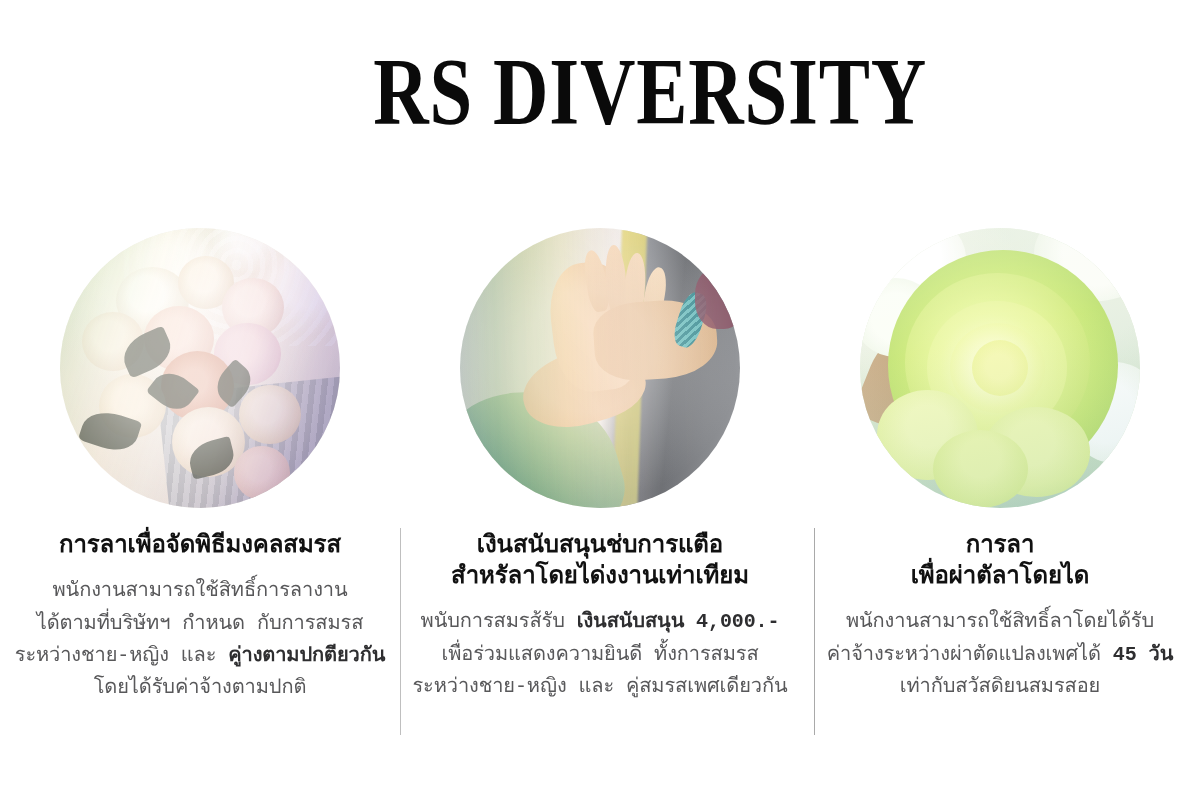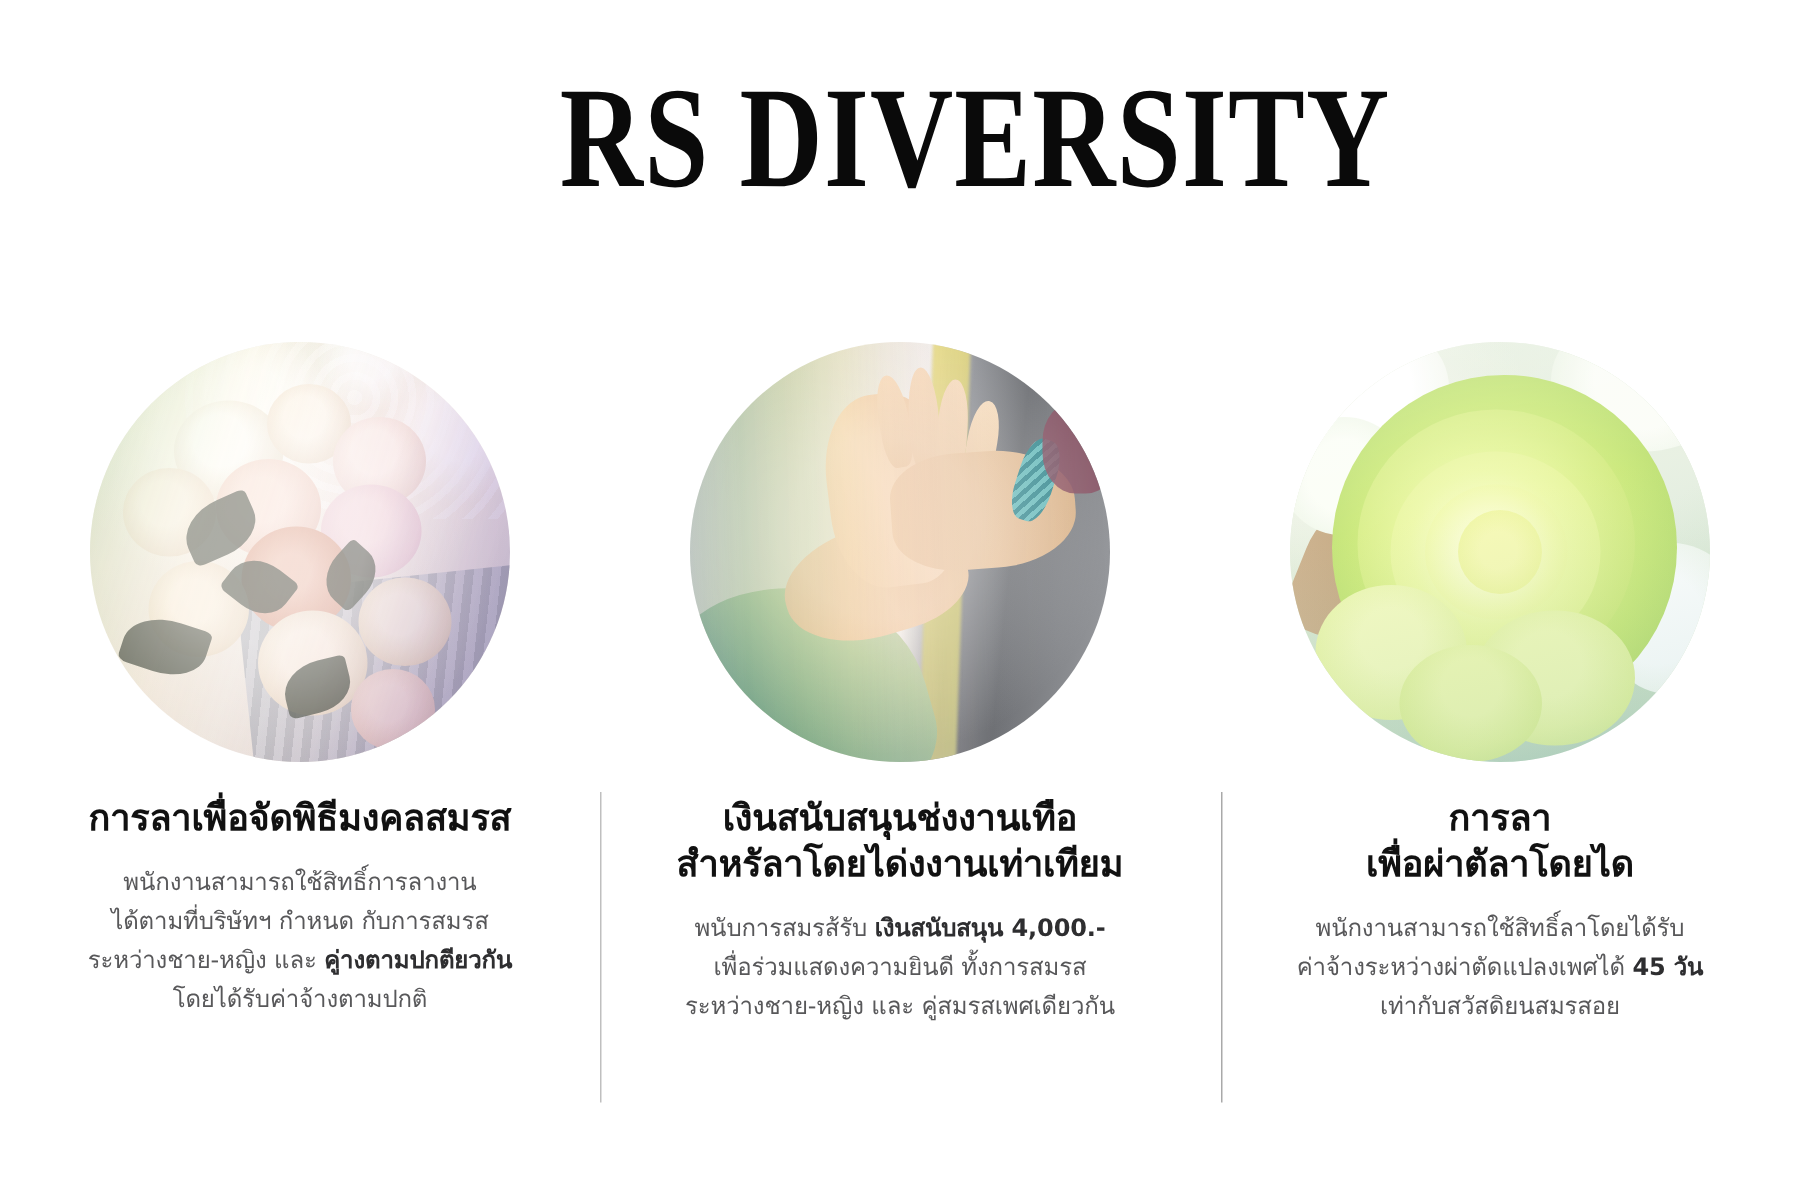--- a/index.html
+++ b/index.html
@@ -39,20 +39,21 @@
 
   
   .columns {
     position: absolute;
     top: 218px;
     left: 0;
     width: 1200px;
     display: flex;
     flex-direction: row;
     align-items: flex-start;
+    font-family: Liberation Mono, monospace;
   }
   .col {
     position: relative;
     flex: 0 0 400px;
     width: 400px;
     display: flex;
     flex-direction: column;
     align-items: center;
   }
 
@@ -283,21 +284,21 @@
     margin-top: 22px;
     font-size: 24px;
     font-weight: 700;
     line-height: 1.30;
     color: #111111;
     text-align: center;
     letter-spacing: -0.1px;
   }
   .body {
     margin-top: 14px;
-    font-size: 16px;
+    font-size: 20px;
     font-weight: 400;
     line-height: 1.62;
     color: #58585a;
     text-align: center;
     letter-spacing: -0.1px;
   }
   .hl {
     font-weight: 700;
     color: #2e2e30;
   }
@@ -368,21 +369,21 @@
         </div>
         <div class="c2-hand-right"></div>
         <div class="c2-bracelet"></div>
         <div class="c2-sleeve-pink"></div>
       </div>
       <div class="wash c2-wash"></div>
       <div class="wash c2-soft"></div>
     </div>
 
     <div class="heading">
-      <div>เงินสนับสนุนช่งงานเทือ</div>
+      <div>เงินสนับสนุนช่บการแตือ</div>
       <div>สำหรัลาโดยได่งงานเท่าเทียม</div>
     </div>
 
     <div class="body">
       <div><span>พนับการสมรส้รับ </span><span class="hl">เงินสนับสนุน 4,000.-</span></div>
       <div>เพื่อร่วมแสดงความยินดี ทั้งการสมรส</div>
       <div>ระหว่างชาย-หญิง และ คู่สมรสเพศเดียวกัน</div>
     </div>
   </div>
 

